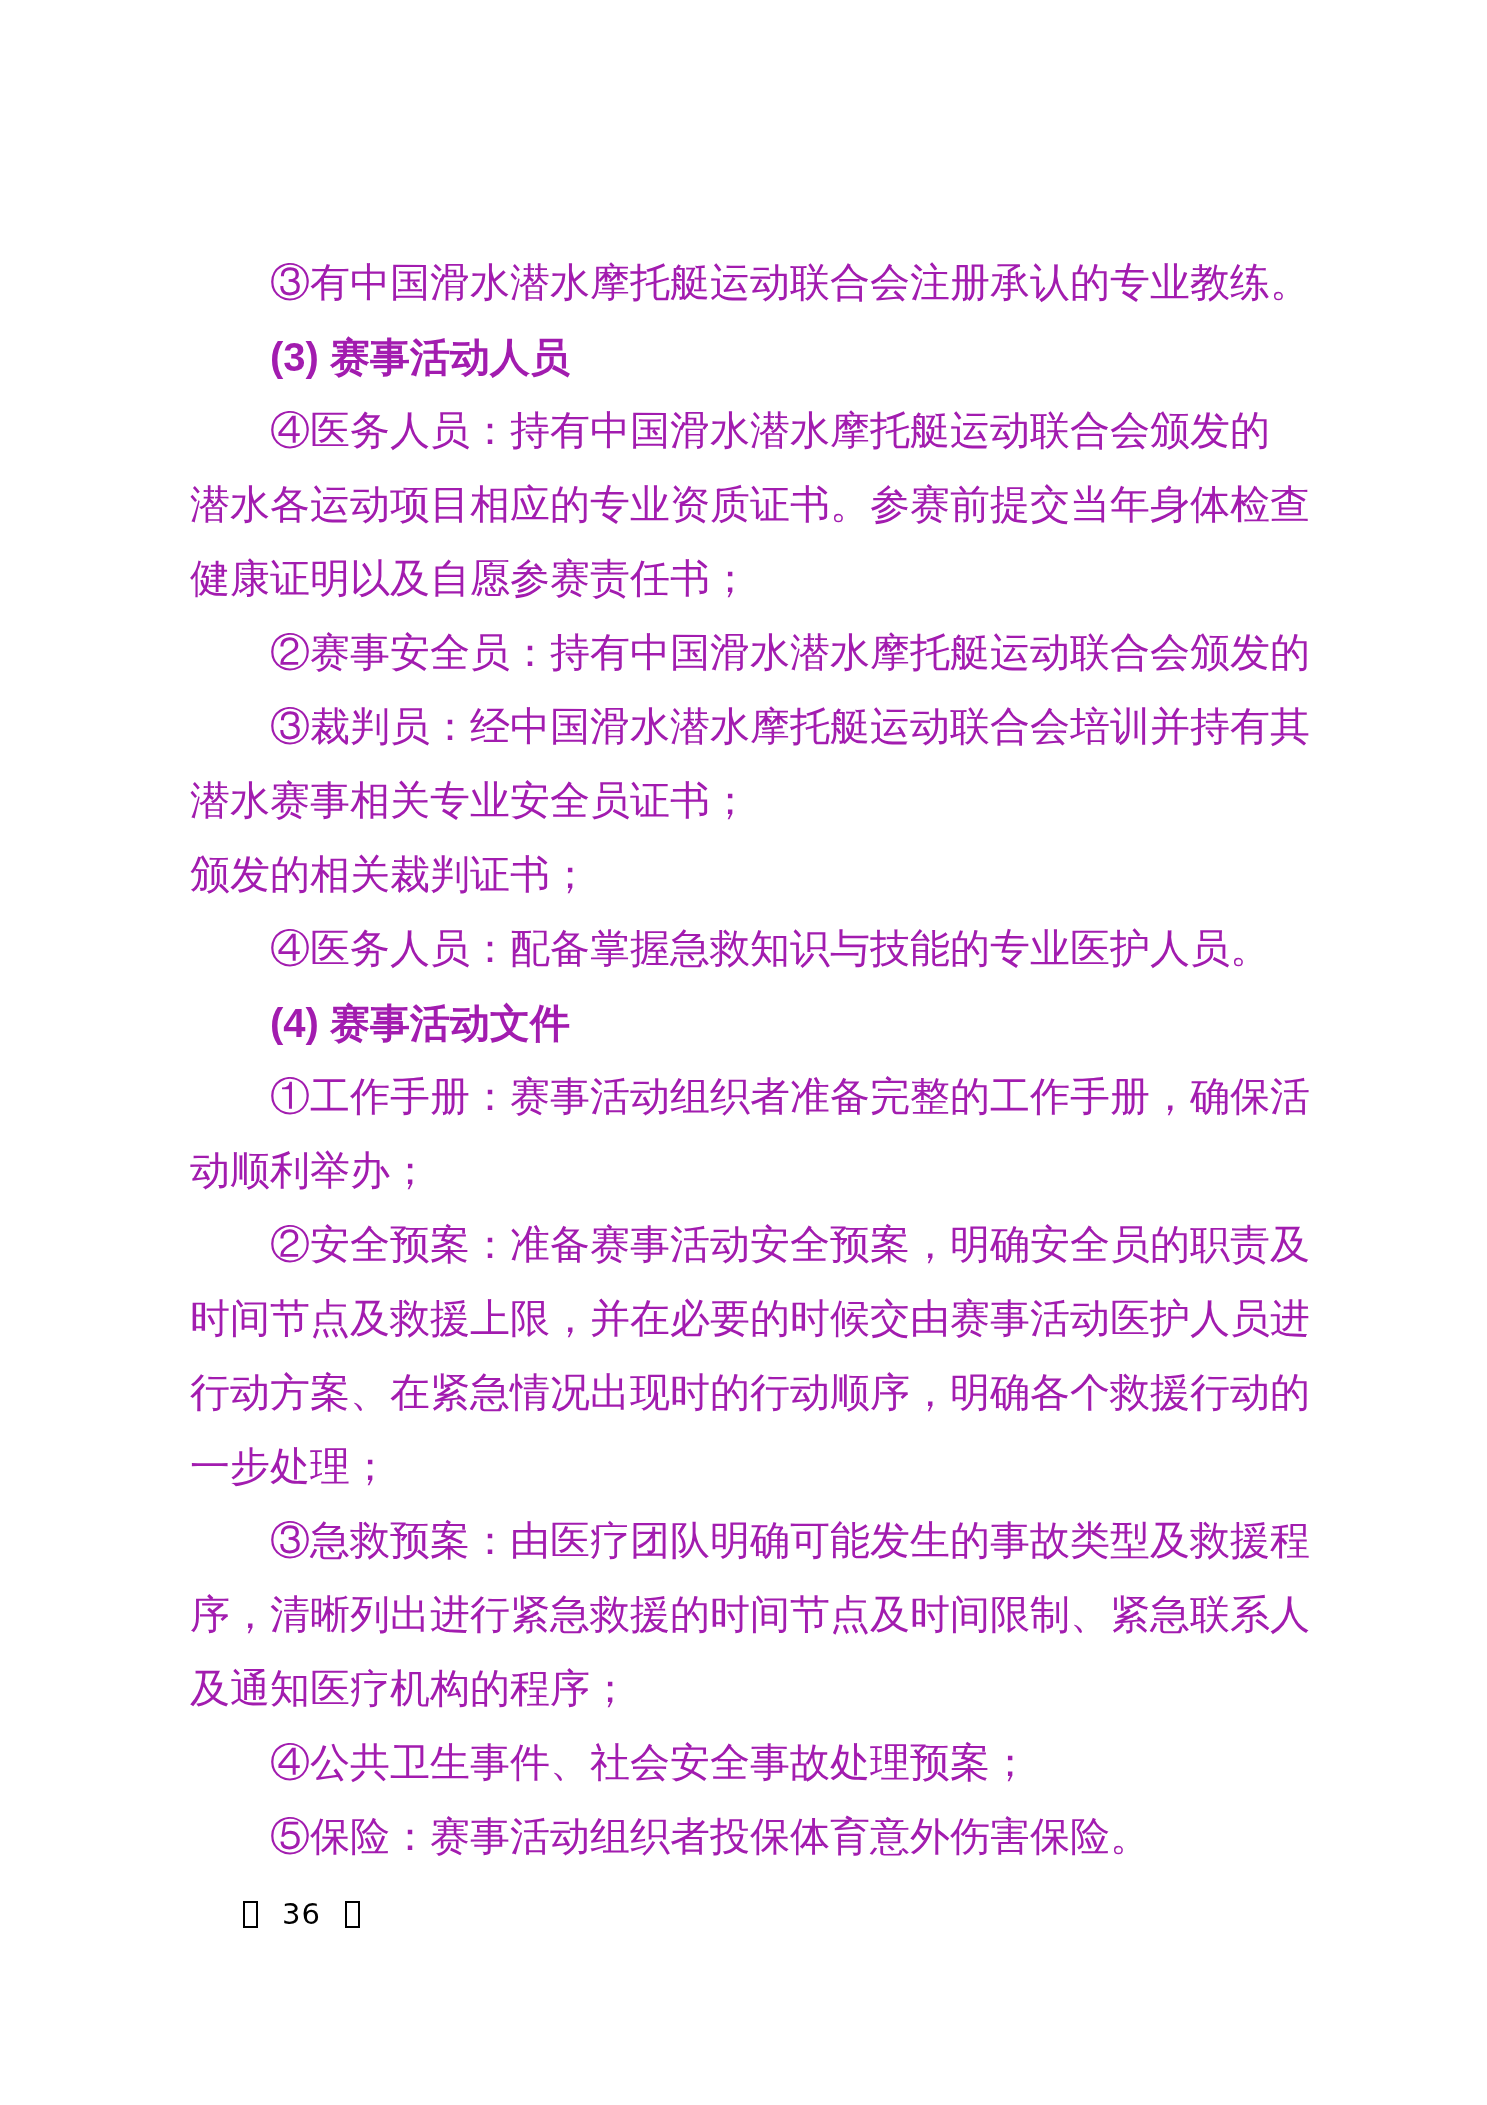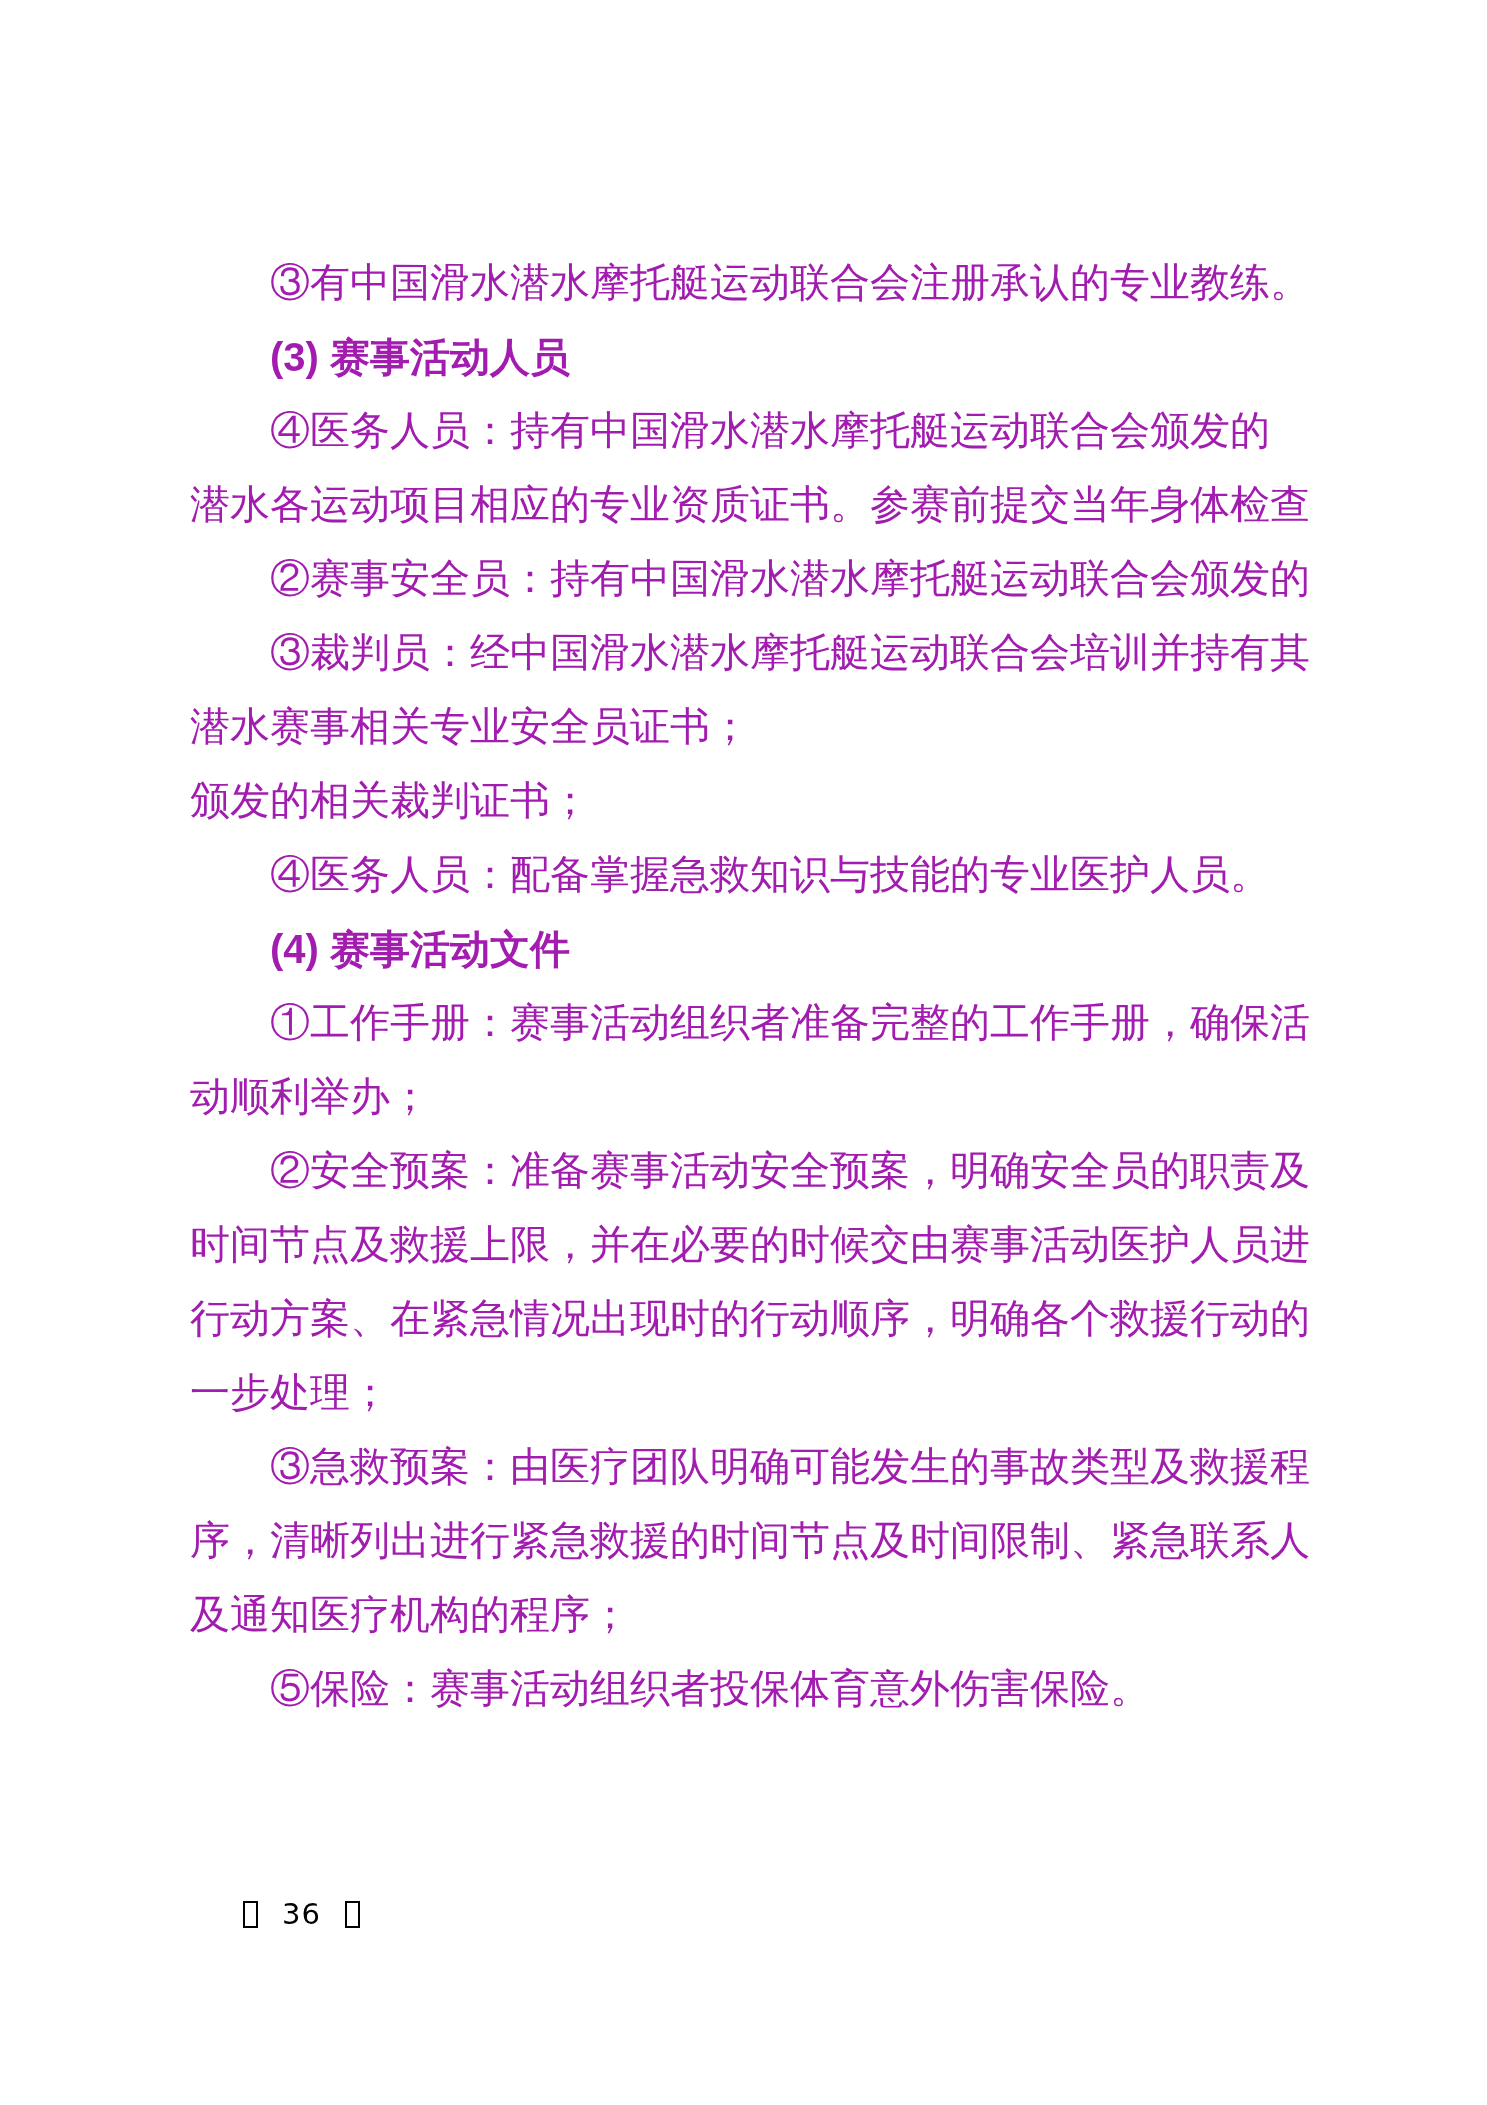--- a/index.html
+++ b/index.html
@@ -69,35 +69,37 @@
 </head>
 <body>
 
 <div class="page">
 
   <div class="doc-body">
       <div class="line indent">③有中国滑水潜水摩托艇运动联合会注册承认的专业教练。</div>
       <div class="line indent bold">(3) 赛事活动人员</div>
       <div class="line indent">④医务人员：持有中国滑水潜水摩托艇运动联合会颁发的</div>
       <div class="line">潜水各运动项目相应的专业资质证书。参赛前提交当年身体检查</div>
+      <div class="line">健康证明以及自愿参赛责任书；</div>
       <div class="line indent">②赛事安全员：持有中国滑水潜水摩托艇运动联合会颁发的</div>
       <div class="line indent">③裁判员：经中国滑水潜水摩托艇运动联合会培训并持有其</div>
       <div class="line">潜水赛事相关专业安全员证书；</div>
       <div class="line">颁发的相关裁判证书；</div>
       <div class="line indent">④医务人员：配备掌握急救知识与技能的专业医护人员。</div>
       <div class="line indent bold">(4) 赛事活动文件</div>
       <div class="line indent">①工作手册：赛事活动组织者准备完整的工作手册，确保活</div>
       <div class="line">动顺利举办；</div>
       <div class="line indent">②安全预案：准备赛事活动安全预案，明确安全员的职责及</div>
       <div class="line">时间节点及救援上限，并在必要的时候交由赛事活动医护人员进</div>
       <div class="line">行动方案、在紧急情况出现时的行动顺序，明确各个救援行动的</div>
       <div class="line">一步处理；</div>
       <div class="line indent">③急救预案：由医疗团队明确可能发生的事故类型及救援程</div>
       <div class="line">序，清晰列出进行紧急救援的时间节点及时间限制、紧急联系人</div>
       <div class="line">及通知医疗机构的程序；</div>
+      <div class="line indent">④公共卫生事件、社会安全事故处理预案；</div>
       <div class="line indent">⑤保险：赛事活动组织者投保体育意外伤害保险。</div>
     </div>
 
   <div class="page-footer">
     <span class="tofu-box"></span>
     <span class="page-number">36</span>
     <span class="tofu-box"></span>
   </div>
 
 </div>

